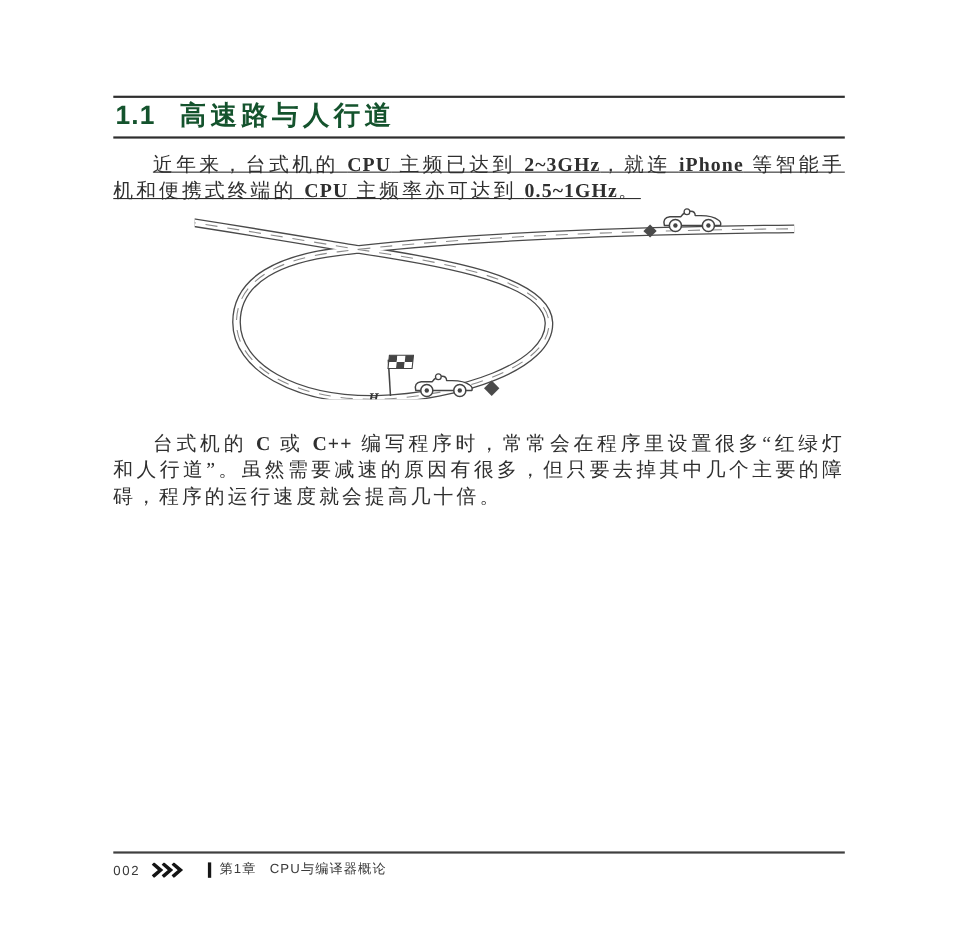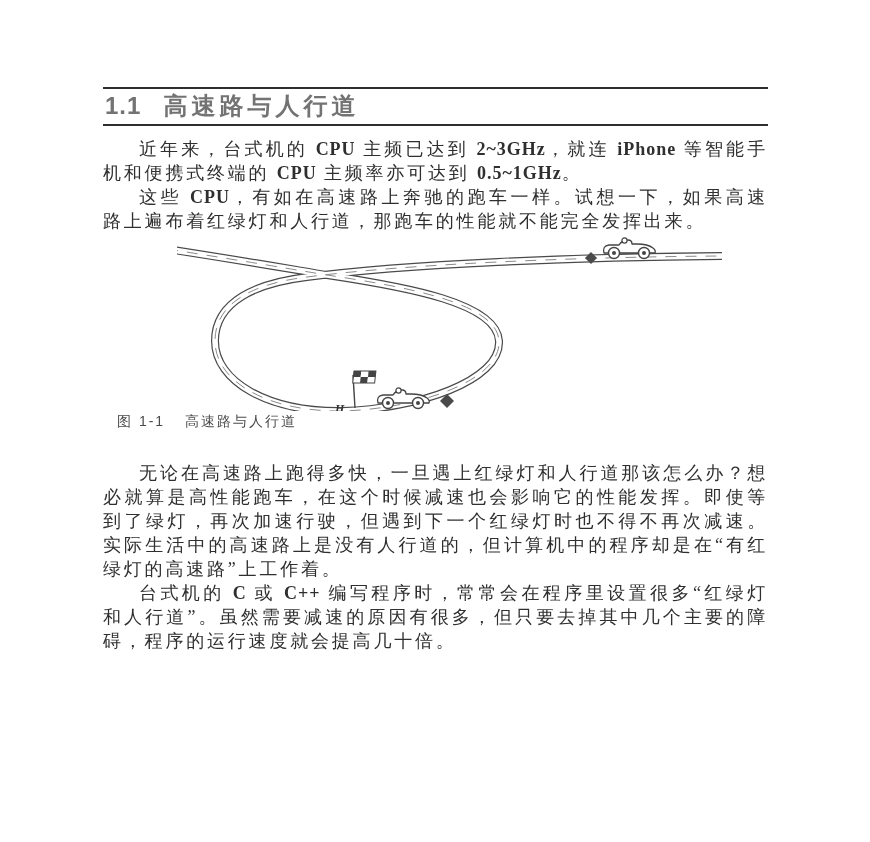--- a/index.html
+++ b/index.html
@@ -2,28 +2,28 @@
 <html><head>
 <meta charset="utf-8">
 <style>
   html,body{margin:0;padding:0;background:#fff;}
   .page{position:relative;width:870px;height:842px;background:#ffffff;overflow:hidden;
         font-family:"Liberation Serif","DejaVu Serif",serif;color:#2f2f2f;}
   .content{position:absolute;left:103px;top:87px;width:665px;}
   
   .heading{display:flex;align-items:flex-start;border-top:2px solid #2e2e2e;border-bottom:2px solid #2e2e2e;
            padding:4px 0 5px 2px;font-family:"Liberation Sans","DejaVu Sans",sans-serif;
-           font-weight:bold;font-size:24px;line-height:26px;color:#737373;}
+           font-weight:bold;font-size:24px;line-height:26px;color:#14532d;}
   .sec-num{letter-spacing:1px;margin-right:22px;}
   .sec-title{letter-spacing:4px;}
   
   .paras p{margin:0;text-indent:2em;text-align:justify;font-size:18px;line-height:24px;
            letter-spacing:2.8px;color:#2f2f2f;}
   .paras p b{font-weight:bold;letter-spacing:1px;}
-  .block1{margin-top:11px;}
+  .block1{margin-top:11px;text-decoration:underline;}
   .block2{margin-top:30px;}
   
   figure{margin:0;height:176px;overflow:visible;}
   figure svg{display:block;margin-left:74px;}
   .caption{margin:4px 0 0 14px;font-family:"Liberation Sans","DejaVu Sans",sans-serif;
            font-size:14px;letter-spacing:2px;color:#4b4b4b;}
   .caption .cap-text{margin-left:14px;}
   
   .footer{position:absolute;left:103px;top:774px;width:665px;border-top:2px solid #3f3f3f;
           padding-top:6px;display:flex;align-items:center;
@@ -40,21 +40,20 @@
 <div class="page">
   <div class="content">
 
     <div class="heading">
       <span class="sec-num">1.1</span>
       <span class="sec-title">高速路与人行道</span>
     </div>
 
     <div class="paras block1">
         <p><span>近年来，台式机的 </span><b>CPU</b><span> 主频已达到 </span><b>2~3GHz</b><span>，就连 </span><b>iPhone</b><span> 等智能手机和便携式终端的 </span><b>CPU</b><span> 主频率亦可达到 </span><b>0.5~1GHz</b><span>。</span></p>
-        <p><span>这些 </span><b>CPU</b><span>，有如在高速路上奔驰的跑车一样。试想一下，如果高速路上遍布着红绿灯和人行道，那跑车的性能就不能完全发挥出来。</span></p>
       </div>
 
     <figure>
       <svg width="600" height="178" viewBox="0 -8 600 178">
         <defs>
           <g id="car">
             <path d="M3,16 Q1,9 8,8 L18,8 Q21,3 27,3 Q31,3 31,7 L36,7 Q47,7 52,11 Q55,13 54,16 Z" fill="#ffffff" stroke="#444444" stroke-width="1.3" stroke-linejoin="round"></path>
             <circle cx="23.5" cy="3.5" r="2.6" fill="#ffffff" stroke="#444444" stroke-width="1.2"></circle>
             <circle cx="13" cy="16" r="5.5" fill="#ffffff" stroke="#444444" stroke-width="1.4"></circle>
             <circle cx="13" cy="16" r="2" fill="#444444"></circle>
@@ -88,24 +87,30 @@
         <text x="158" y="172" font-family="Liberation Serif, serif" font-size="12" font-style="italic" font-weight="bold" fill="#333333">H</text>
 
         <use href="#car" transform="translate(198,146)"></use>
         <use href="#car" transform="translate(424,-4)"></use>
 
         <path d="M414,11 L420,17 L414,23 L408,17 Z" fill="#4a4a4a"></path>
         <path d="M270,153 L277,160 L270,167 L263,160 Z" fill="#4a4a4a"></path>
       </svg>
     </figure>
 
-    <div class="caption">
-      <span>图 1-1</span>
-      <span class="cap-text">高速路与人行道</span>
-    </div>
 
     <div class="paras block2">
-        <p><span>无论在高速路上跑得多快，一旦遇上红绿灯和人行道那该怎么办？想必就算是高性能跑车，在这个时候减速也会影响它的性能发挥。即使等到了绿灯，再次加速行驶，但遇到下一个红绿灯时也不得不再次减速。实际生活中的高速路上是没有人行道的，但计算机中的程序却是在“有红绿灯的高速路”上工作着。</span></p>
         <p><span>台式机的 </span><b>C</b><span> 或 </span><b>C++</b><span> 编写程序时，常常会在程序里设置很多“红绿灯和人行道”。虽然需要减速的原因有很多，但只要去掉其中几个主要的障碍，程序的运行速度就会提高几十倍。</span></p>
       </div>
   </div>
 
+  <div class="footer">
+    <span class="pg">002</span>
+    <svg class="ff-icon" width="30" height="14" viewBox="0 0 30 14">
+      <polyline points="2,1 9,7 2,13" fill="none" stroke="#151515" stroke-width="3.2"></polyline>
+      <polyline points="11,1 18,7 11,13" fill="none" stroke="#151515" stroke-width="3.2"></polyline>
+      <polyline points="20,1 27,7 20,13" fill="none" stroke="#151515" stroke-width="3.2"></polyline>
+    </svg>
+    <span class="vbar"></span>
+    <span class="ch-label">第1章</span>
+    <span class="ch-title">CPU与编译器概论</span>
+  </div>
 </div>
 
 </body></html>

